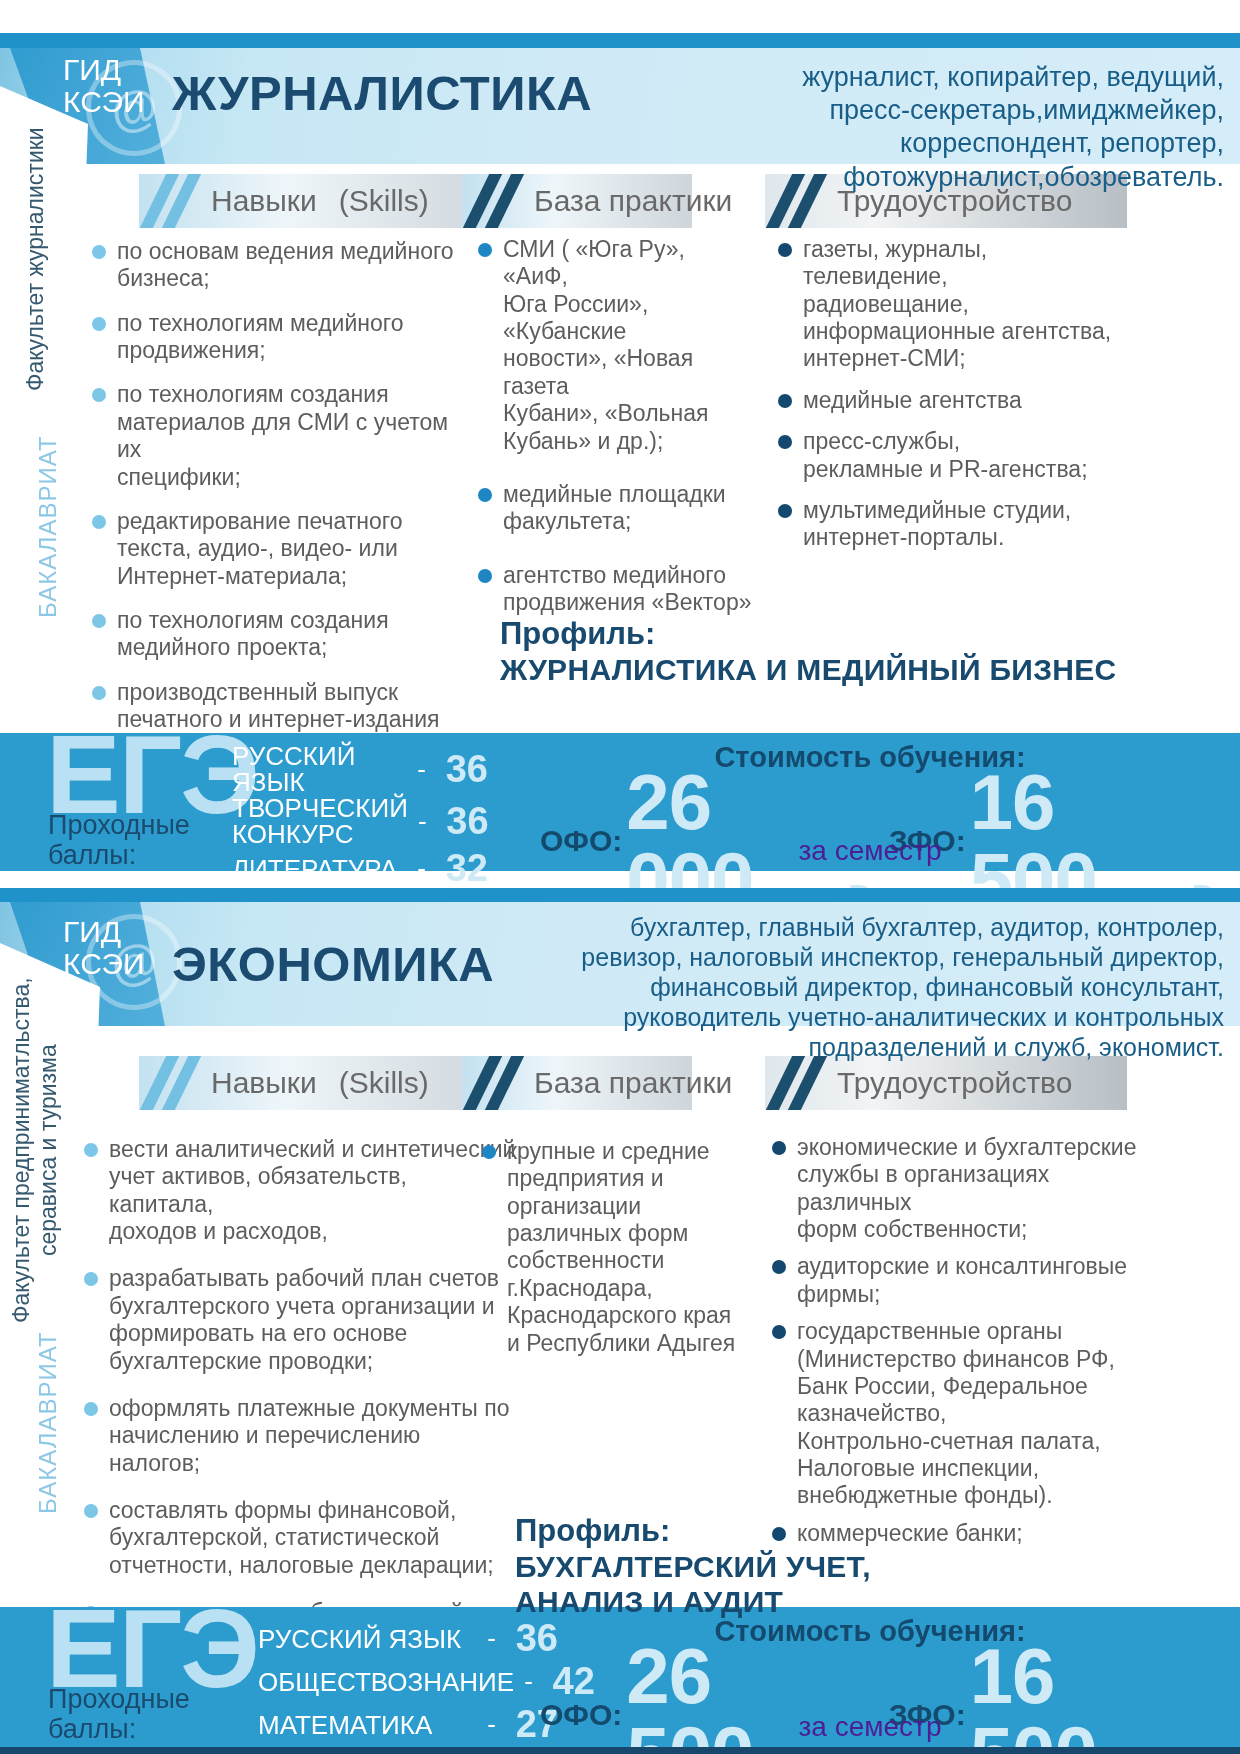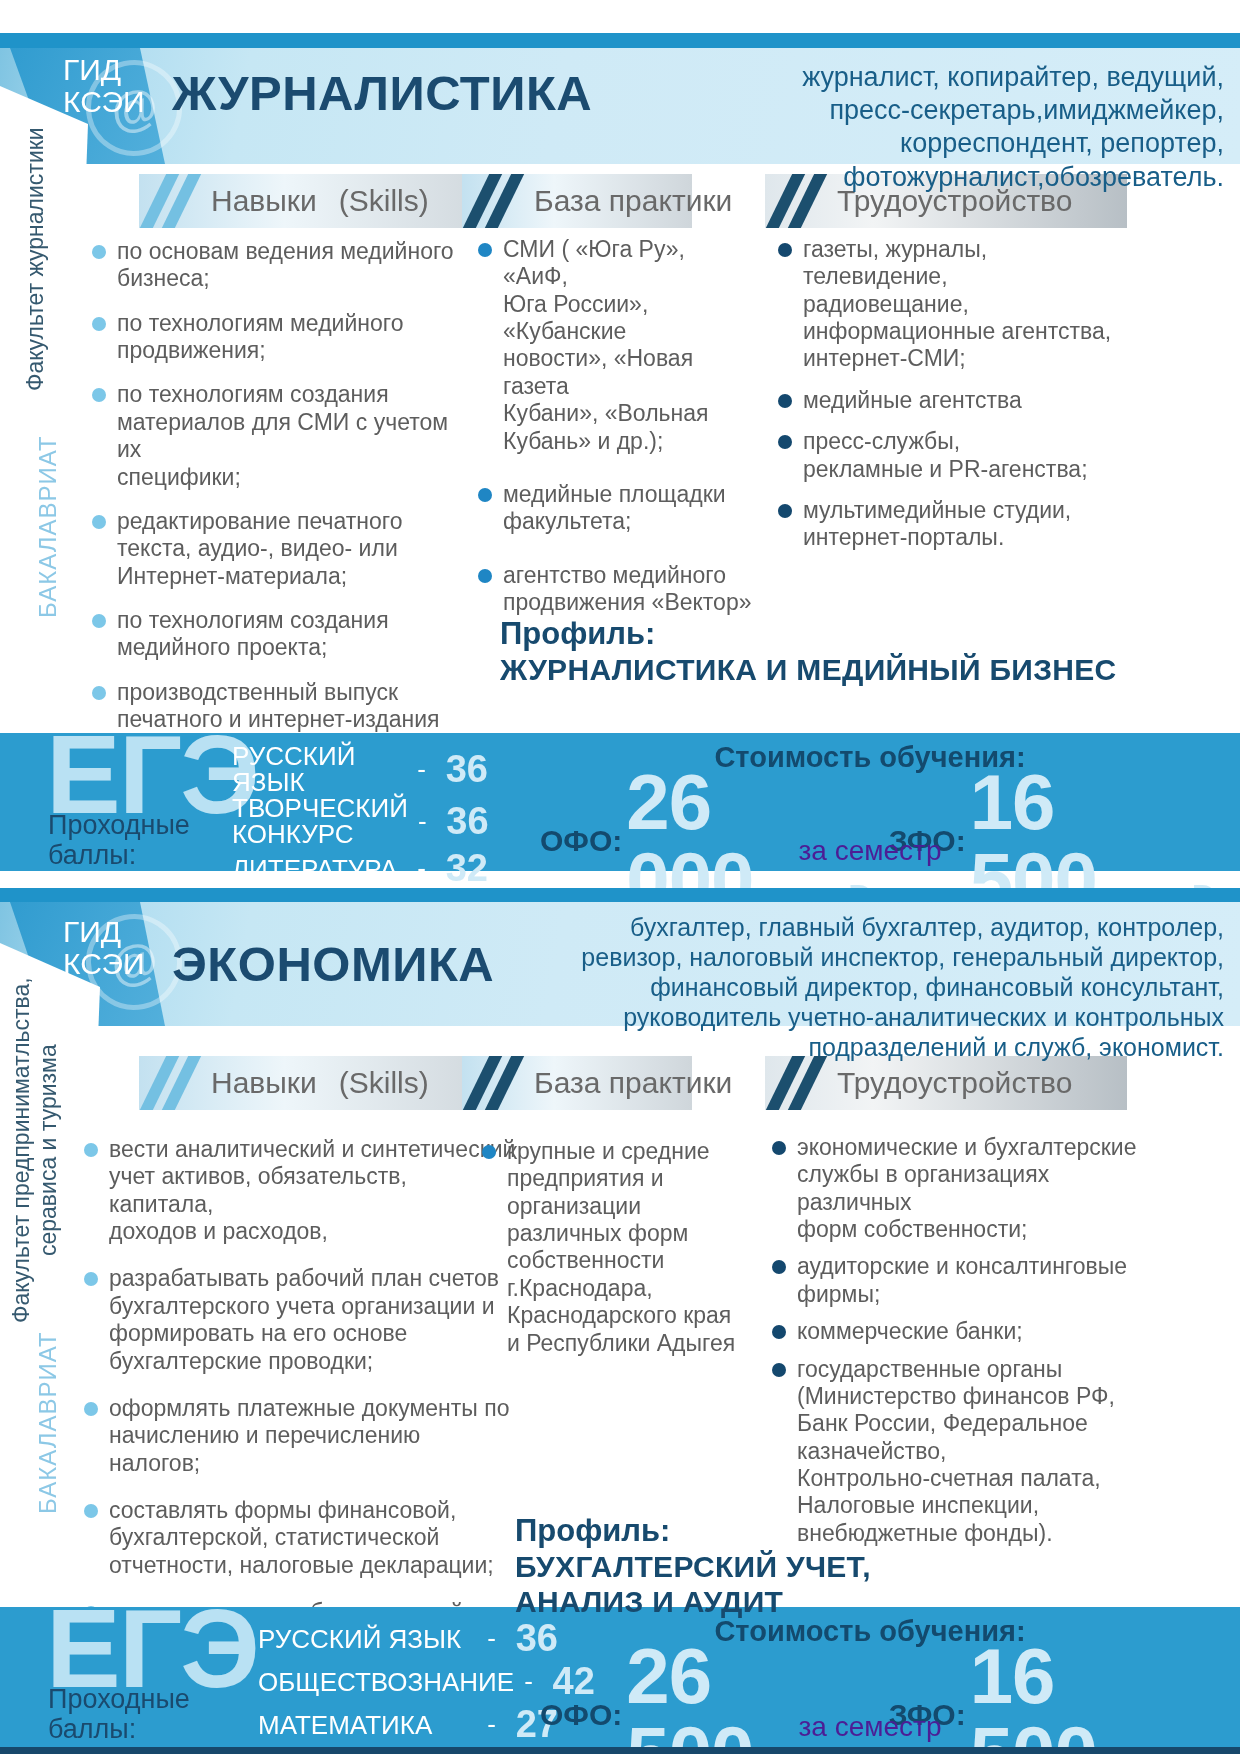--- a/index.html
+++ b/index.html
@@ -387,31 +387,31 @@
  различных
 форм собственности;</span>
         </div>
         <div class="item">
           <span class="dot"></span>
           <span class="txt pre">аудиторские и консалтинговые
 фирмы;</span>
         </div>
         <div class="item">
           <span class="dot"></span>
-          <span class="txt pre">коммерческие банки;</span>
-        </div>
-        <div class="item">
-          <span class="dot"></span>
           <span class="txt pre">государственные органы
  (Министерство финансов РФ,
 Банк России, Федеральное
 казначейство,
  Контрольно-счетная палата,
 Налоговые инспекции,
  внебюджетные фонды).</span>
+        </div>
+        <div class="item">
+          <span class="dot"></span>
+          <span class="txt pre">коммерческие банки;</span>
         </div>
       </div>
 
     <div class="profile">
       <div class="p-label">Профиль:</div>
       <div class="p-value pre">БУХГАЛТЕРСКИЙ УЧЕТ,
 АНАЛИЗ И АУДИТ</div>
     </div>
 
     <div class="ege">

